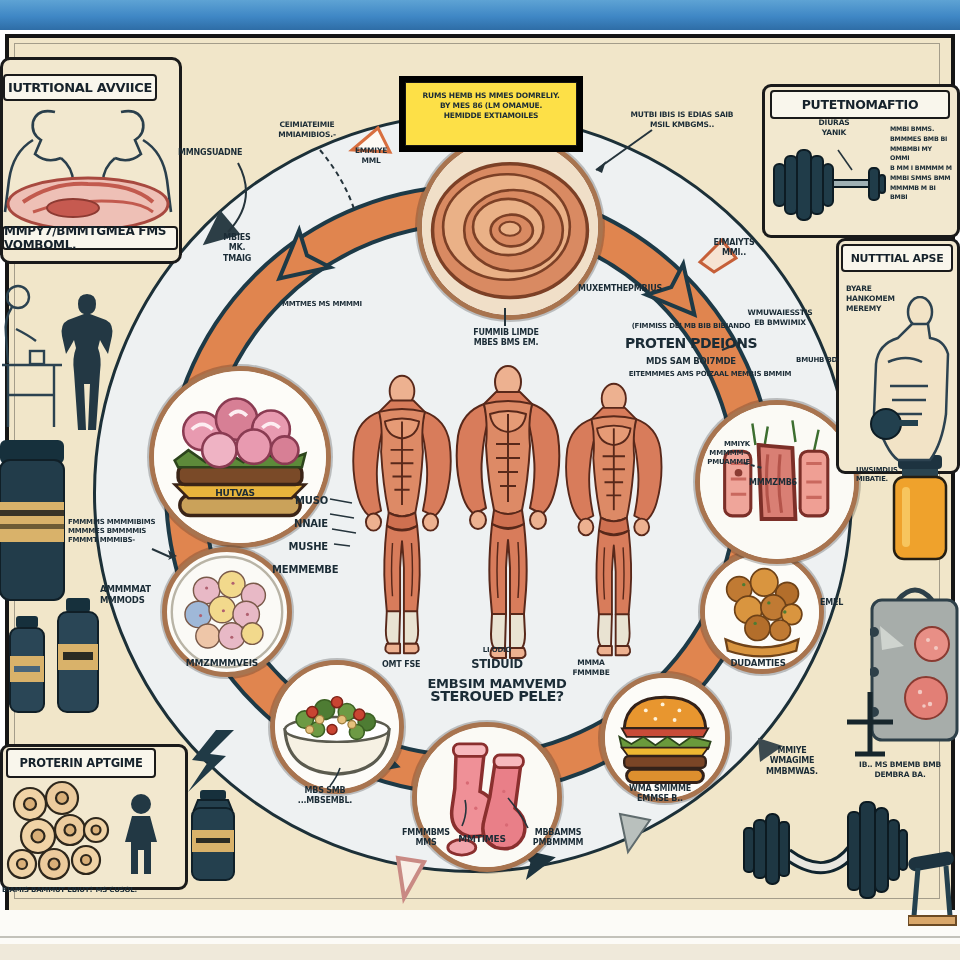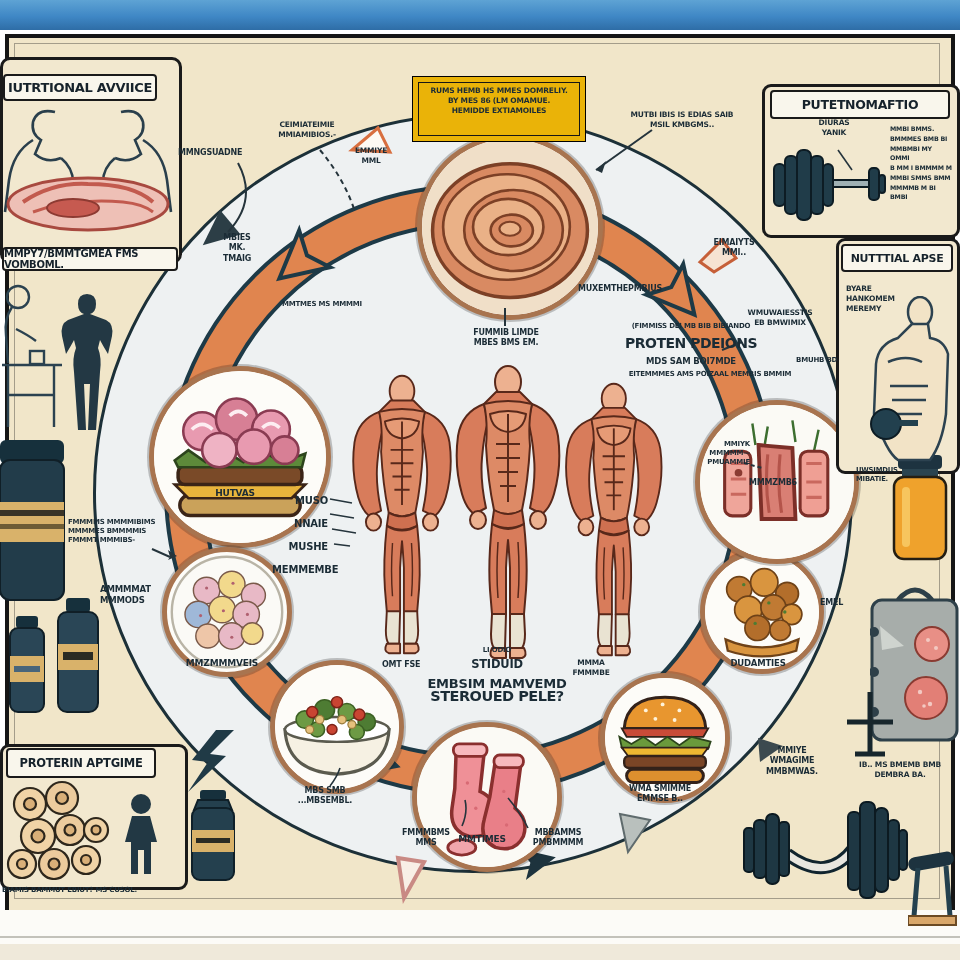--- a/index.html
+++ b/index.html
@@ -269,25 +269,25 @@
       <path d="M58 58 Q70 68 70 82"></path>
       <path d="M118 12 Q136 8 140 22 Q142 34 132 40 L138 54 Q126 64 112 58"></path>
       <path d="M140 40 Q160 52 164 80 L168 112"></path>
       <path d="M112 58 Q100 68 100 82"></path>
     </g>
     <ellipse cx="85" cy="104" rx="80" ry="26" fill="#eec0b6" stroke="#a8493f" stroke-width="3"></ellipse>
     <path d="M20 102 Q50 82 85 84 Q130 84 150 102" fill="none" stroke="#c25a4e" stroke-width="4"></path>
     <path d="M30 112 Q70 98 120 102 Q140 104 150 112" fill="none" stroke="#c25a4e" stroke-width="3"></path>
     <ellipse cx="70" cy="108" rx="26" ry="9" fill="#c65a50" stroke="#8d3a32" stroke-width="2"></ellipse>
   </svg>
-  <div class="abs titlebox" style="left:2px;top:247px;width:172px;height:20px;font-size:10px">
+  <div class="abs titlebox" style="left:2px;top:226px;width:172px;height:20px;font-size:12px">
       <span>MMPY7/BMMTGMEA FMS VOMBOML.</span>
     </div>
 
-  <div class="abs" style="left:412px;top:76px;width:172px;height:64px;background:#eab308;border:1px solid #000000;outline:1px solid #161616;outline-offset:-7px;z-index:12">
+  <div class="abs" style="left:399px;top:76px;width:172px;height:64px;background:#fde047;border:6px solid #000000;outline:1px solid #161616;outline-offset:-7px;z-index:12">
     <div class="lbl ctr" style="position:absolute;left:8px;right:8px;top:9px;font-size:7.5px">RUMS HEMB HS MMES DOMRELIY.
 BY MES 86 (LM OMAMUE.
 HEMIDDE EXTIAMOILES</div>
   </div>
 
   <div class="abs panel" style="left:762px;top:84px;width:192px;height:148px"></div>
   <div class="abs titlebox" style="left:770px;top:90px;width:176px;height:25px;font-size:12.5px">
       <span>PUTETNOMAFTIO</span>
     </div>
   <svg class="abs" style="left:772px;top:138px;width:125px;height:90px;z-index:13" viewBox="0 0 125 90">

